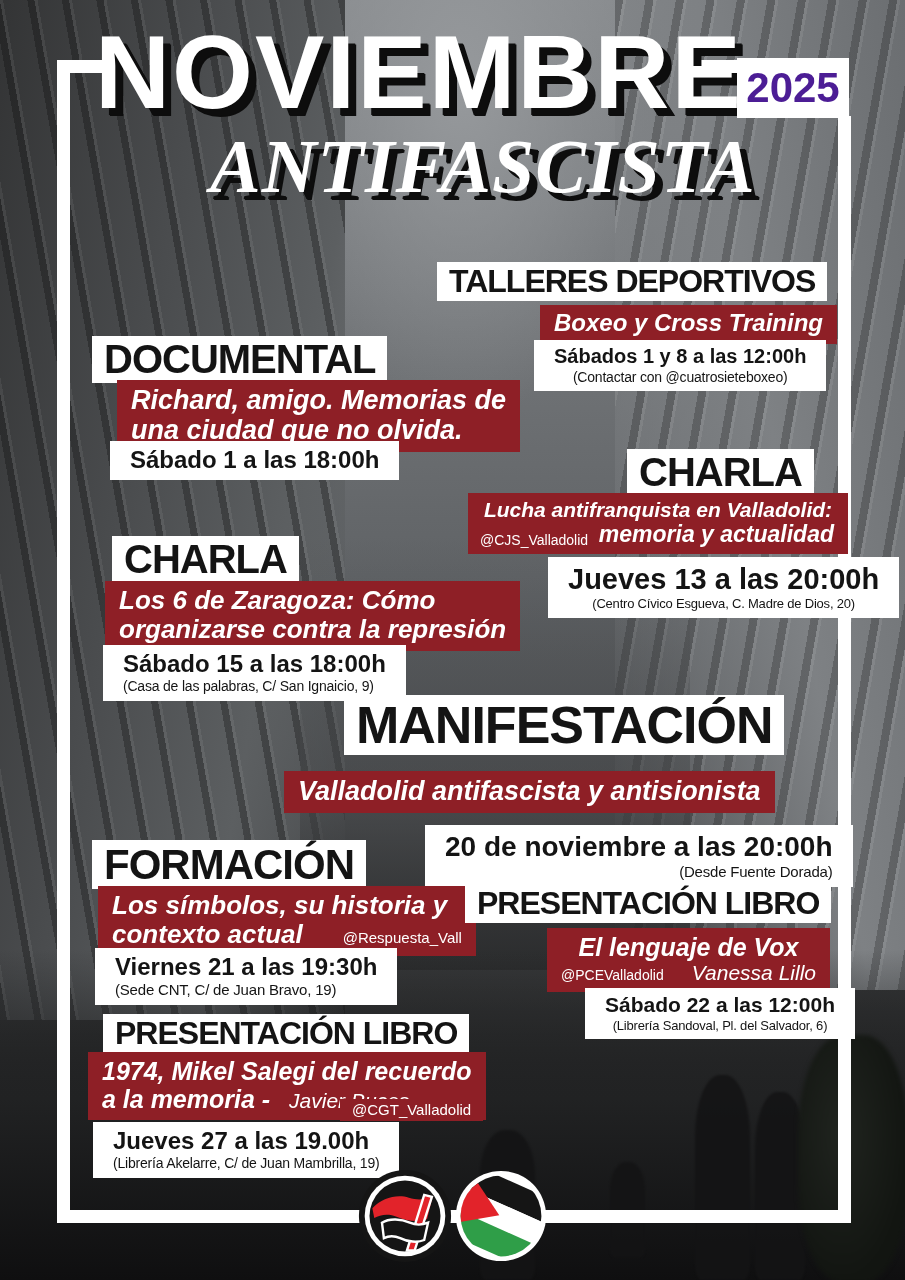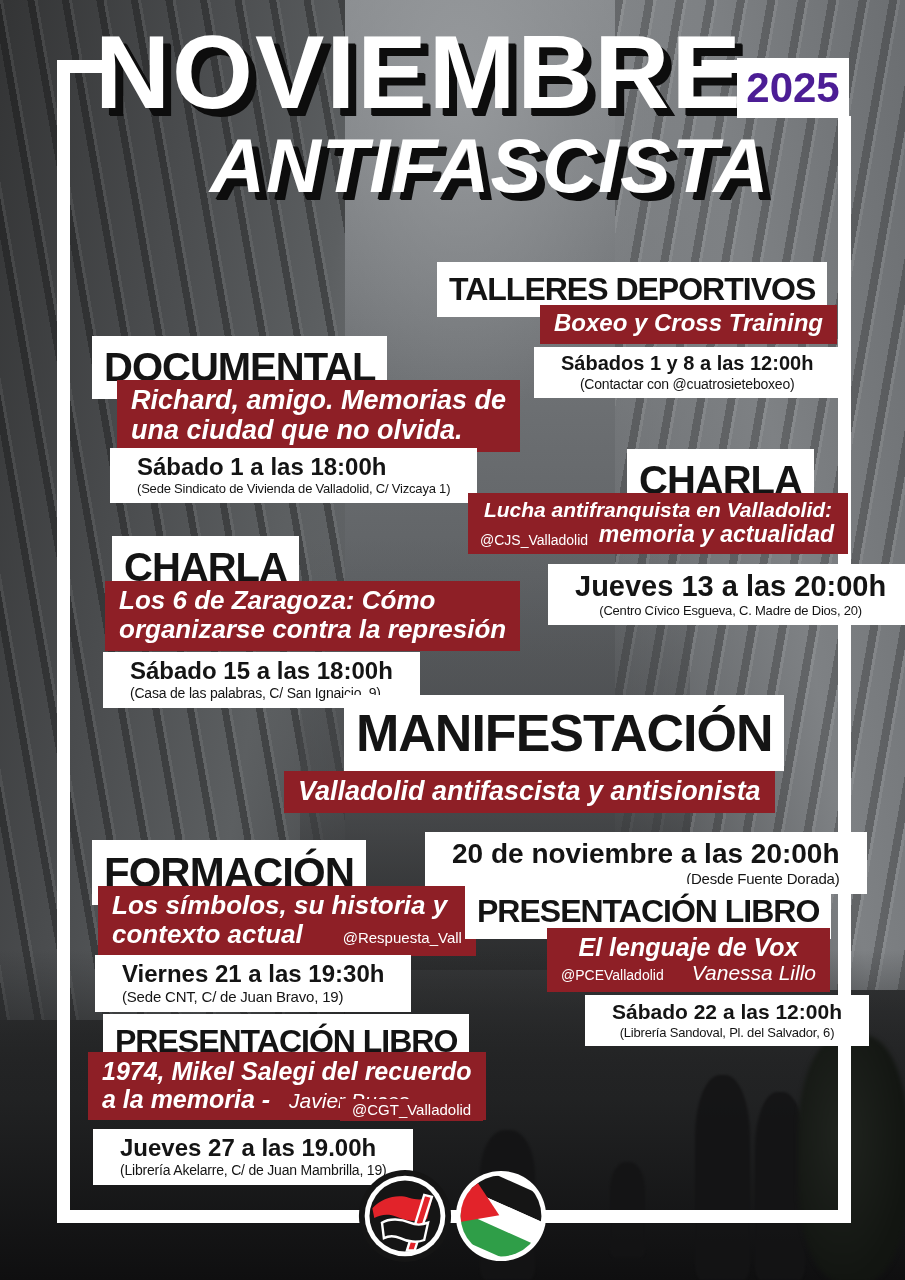--- a/index.html
+++ b/index.html
@@ -22,29 +22,29 @@
     background:linear-gradient(180deg,rgba(90,93,95,0) 0%,rgba(70,72,74,.55) 60%,rgba(40,41,42,.8) 100%);}
   .bg-street{left:0;bottom:0;width:100%;height:330px;
     background:linear-gradient(180deg,rgba(24,24,25,0) 0%,#212223 45%,#0f0f10 100%);}
   .fig{position:absolute;z-index:0;background:#141415;border-radius:45% 45% 12% 12%/30% 30% 8% 8%;filter:blur(1.2px);opacity:.92;}
   .bush{position:absolute;z-index:0;background:radial-gradient(ellipse at 40% 40%,#20241f 0%,#121511 70%);border-radius:40%;filter:blur(2px);}
   
   .fr{position:absolute;background:#fff;z-index:1;}
   
   .title1,.title2{position:absolute;color:#fff;font-weight:bold;z-index:2;white-space:nowrap;line-height:1;
     text-shadow:7px 7px 0 #0d0d0d,8px 8px 0 #0d0d0d;}
-  .title2{font-style:italic;}
+  .title2{font-style:italic;font-family:Liberation Serif, serif;}
   .year{position:absolute;background:#fff;color:#4c1d95;font-weight:bold;z-index:2;
     display:flex;align-items:center;justify-content:center;}
   
   .hdr{position:absolute;background:#fff;color:#141414;font-weight:bold;letter-spacing:-1px;
-    padding:10px 12px;white-space:nowrap;z-index:2;line-height:1.08;}
+    padding:2px 12px;white-space:nowrap;z-index:2;line-height:1.08;}
   .red{position:absolute;background:var(--box-red,#8e1f26);color:#fff;font-style:italic;font-weight:bold;
     padding:5px 14px 7px;white-space:nowrap;z-index:2;line-height:1.12;}
-  .info{position:absolute;background:#fff;color:#141414;padding:5px 27px 6px;white-space:nowrap;z-index:2;line-height:1.18;margin-top:7px;}
+  .info{position:absolute;background:#fff;color:#141414;padding:5px 20px 6px;white-space:nowrap;z-index:2;line-height:1.18;}
   .when{font-weight:bold;}
   .where{letter-spacing:-0.2px;}
   .ta-c{text-align:center;}.ta-r{text-align:right;}
   .handle{font-style:normal;font-weight:normal;}
   .hfloat{position:absolute;font-style:normal;font-weight:normal;}
   .row{display:flex;justify-content:space-between;align-items:baseline;gap:14px;}
   .author{font-weight:normal;font-style:italic;}
   .tab{position:absolute;background:var(--box-red,#8e1f26);color:#fff;z-index:2;
     font-style:normal;font-weight:normal;padding:2px 12px 3px;white-space:nowrap;}
   
@@ -87,21 +87,20 @@
     <div class="where" style="font-size:14px;">(Contactar con @cuatrosieteboxeo)</div>
   </div>
 
   <div class="hdr" style="left:92px;top:336px;font-size:40px;">DOCUMENTAL</div>
   <div class="red" style="left:117px;top:380px;font-size:27px;">
     <div>Richard, amigo. Memorias de</div>
     <div>una ciudad que no olvida.</div>
   </div>
   <div class="info" style="left:110px;top:441px;">
     <div class="when" style="font-size:24px;">Sábado 1 a las 18:00h</div>
-    <div class="where" style="font-size:13px;">(Sede Sindicato de Vivienda de Valladolid, C/ Vizcaya 1)</div>
   </div>
 
   <div class="hdr" style="left:627px;top:449px;font-size:40px;">CHARLA</div>
   <div class="red" style="left:468px;top:493px;width:352px;padding-bottom:7px;">
     <div class="ta-c" style="font-size:21px;">Lucha antifranquista en Valladolid:</div>
     <div class="ta-r" style="font-size:23px;">memoria y actualidad</div>
     <span class="hfloat" style="left:12px;bottom:6px;font-size:14px;">@CJS_Valladolid</span>
   </div>
   <div class="info ta-c" style="left:548px;top:557px;">
     <div class="when" style="font-size:29px;">Jueves 13 a las 20:00h</div>

